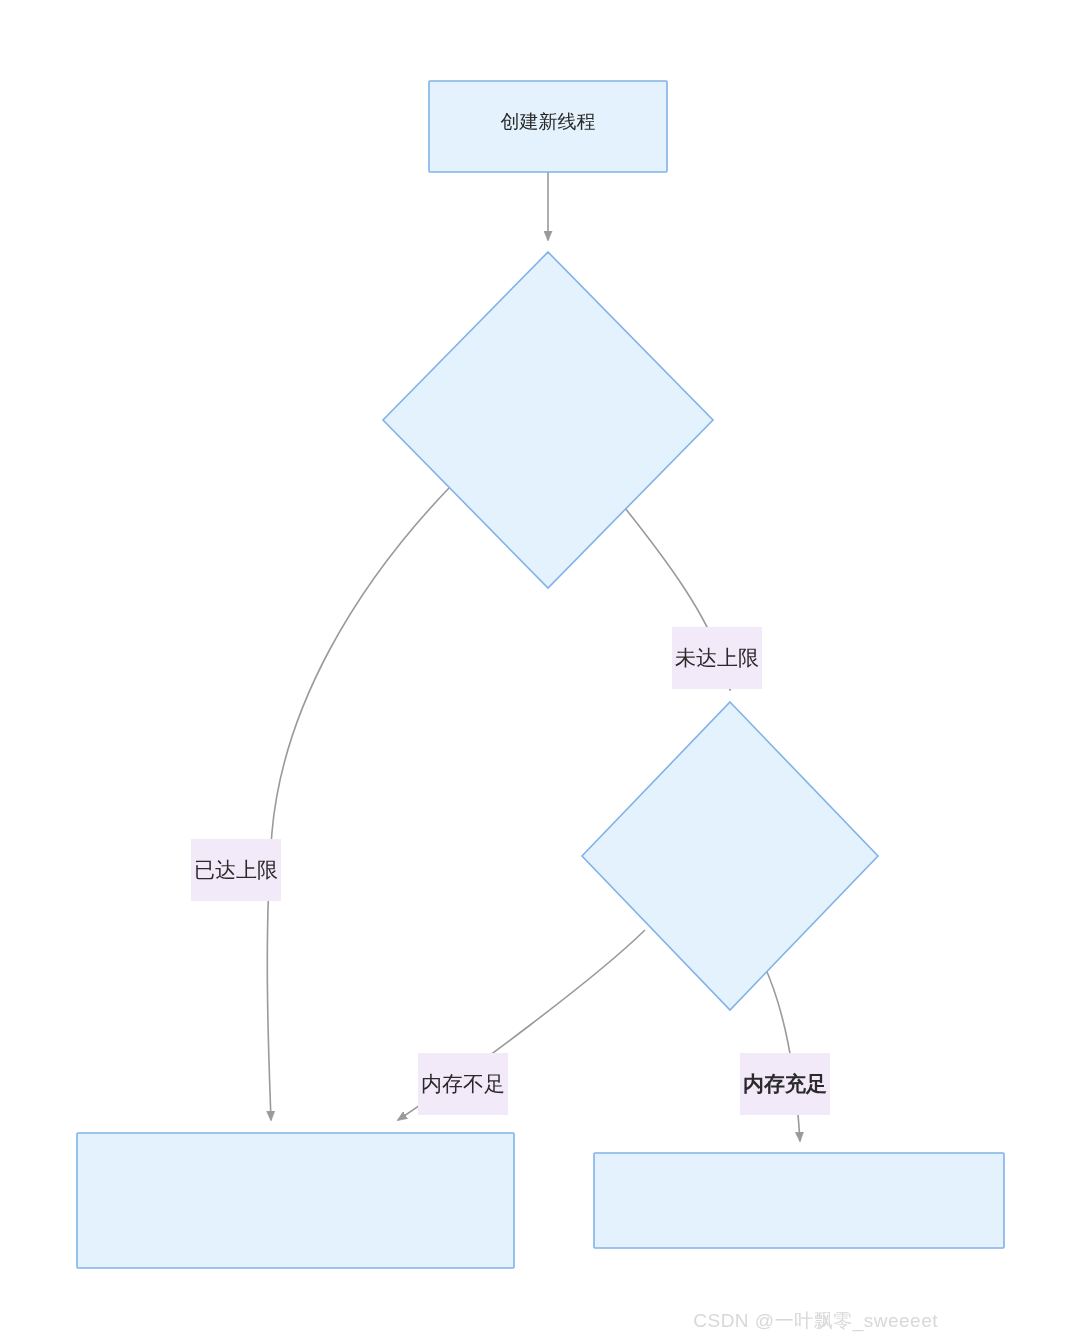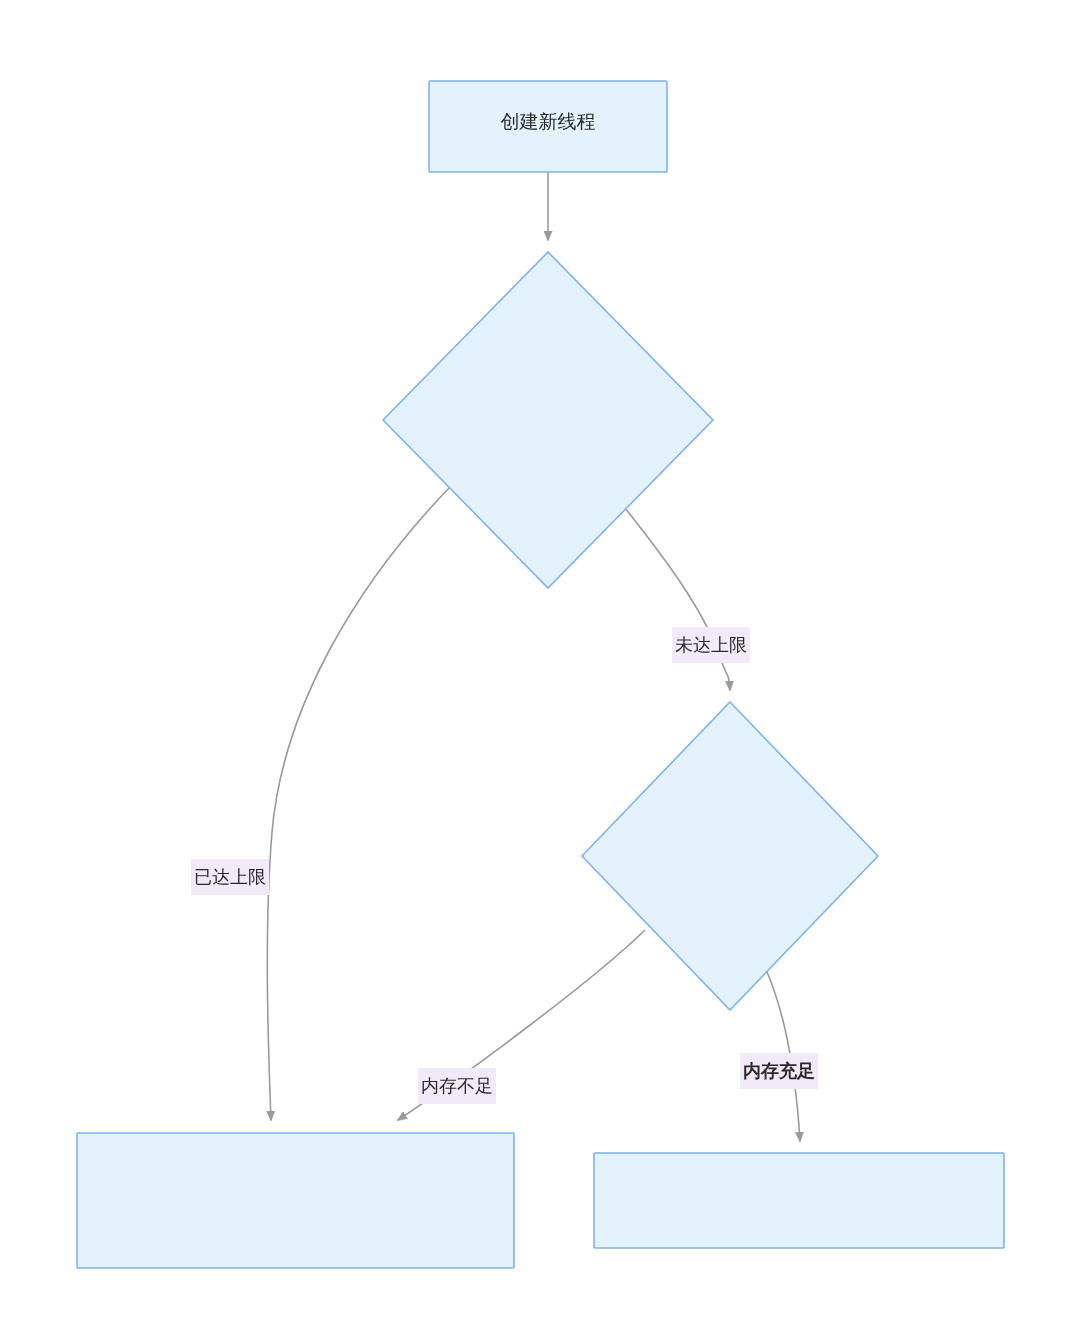--- a/index.html
+++ b/index.html
@@ -52,23 +52,23 @@
     line-height: 30px;
     text-align: center;
     white-space: pre-wrap;
     pointer-events: none;
   }
 
   .edge-label {
     position: absolute;
     background: #f3eaf9;
     color: #2a2a2a;
-    font-size: 18px;
+    font-size: 21px;
     line-height: 24px;
-    padding: 6px 3px;
+    padding: 19px 3px;
     white-space: nowrap;
     text-align: center;
   }
 
   .watermark {
     position: absolute;
     color: #d8d8d8;
     font-size: 19px;
     letter-spacing: 0.5px;
     white-space: nowrap;
@@ -111,22 +111,23 @@
       <rect class="node-shape" x="594" y="1153" width="410" height="95" rx="1"></rect>
     </g>
   </svg>
 
   <div class="node-label" style="left:429px; top:107px; width:238px;">创建新线程</div>
 
 
 
 
 
-  <div class="edge-label" style="left:191px; top:839px;margin-top:20px;">已达上限</div>
+  <div class="edge-label" style="left:191px; top:839px;">已达上限</div>
 
   <div class="edge-label" style="left:672px; top:627px;">未达上限</div>
 
-  <div class="edge-label" style="left:418px; top:1053px;margin-top:15px;">内存不足</div>
+  <div class="edge-label" style="left:418px; top:1053px;">内存不足</div>
 
   <div class="edge-label" style="left:740px; top:1053px;font-weight:bold;">内存充足</div>
 
+  <div class="watermark" style="right:14px; bottom:10px;">CSDN @一叶飘零_sweeeet</div>
 
 </div>
 
 </body></html>

